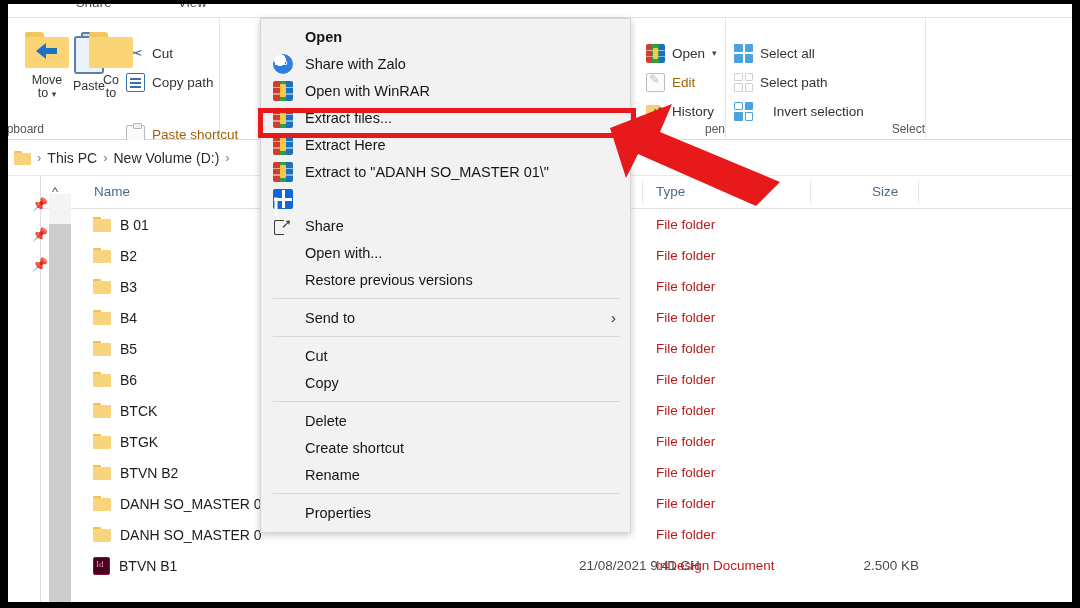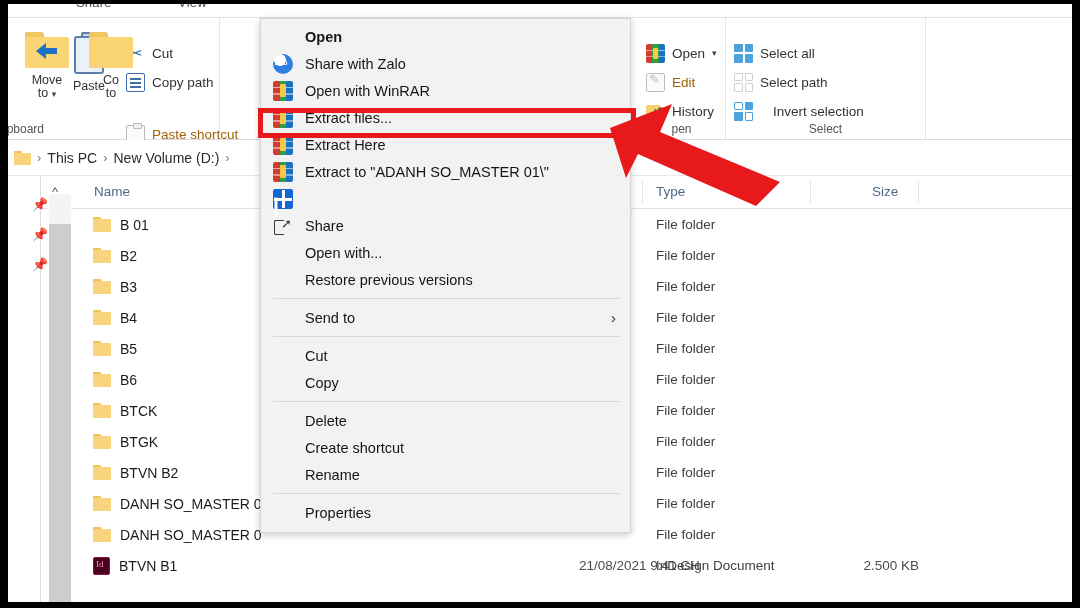--- a/index.html
+++ b/index.html
@@ -45,21 +45,21 @@
     width: 100%; height: 122px;
     background: #ffffff;
     border-bottom: 1px solid #dcdcdc;
   }
   .ribgroup {
     position: absolute; top: 0; height: 122px;
     border-right: 1px solid #e6e6e6;
   }
   .ribgroup .grouplabel {
     position: absolute; bottom: 4px; left: 0; width: 100%;
-    text-align: center; font-size: 12px; color: #555;
+    text-align: right; font-size: 12px; color: #555;
   }
 
   
   .g-clipboard { left: -46px; width: 258px; }
   .g-clipboard .grouplabel { text-align: left; padding-left: 42px; }
 
   .bigbtn {
     position: absolute; width: 62px; text-align: center;
     font-size: 12.5px; color: #333; line-height: 13px;
   }
@@ -241,21 +241,21 @@
     position: absolute; left: 63px; top: 205px; width: 1001px; height: 395px;
     background: #ffffff;
   }
   .row {
     position: relative; height: 31px; display: flex; align-items: center;
     font-size: 14px; color: #1c1c1c;
   }
   .row.selected { background: #cde8ff; }
   .row .cell-name { position: absolute; left: 22px; display: flex; align-items: center; gap: 9px; white-space: nowrap; }
   .row .cell-date { position: absolute; left: 508px; color: #4b4b4b; font-size: 13.5px; white-space: nowrap; }
-  .row .cell-type { position: absolute; left: 585px; color: #404040; font-size: 13.5px; white-space: nowrap; }
+  .row .cell-type { position: absolute; left: 585px; color: #b91c1c; font-size: 13.5px; white-space: nowrap; }
   .row .cell-size { position: absolute; left: 760px; width: 88px; text-align: right; color: #4b4b4b; font-size: 13.5px; white-space: nowrap; }
 
   .fi-folder { width: 18px; height: 15px; position: relative; flex: 0 0 18px; }
   .fi-folder:before { content: ""; position: absolute; left: 0; top: 0; width: 8px; height: 3px; background: #eec354; border-radius: 1px 1px 0 0; }
   .fi-folder:after  { content: ""; position: absolute; left: 0; top: 2px; width: 18px; height: 13px; background: #f9d47f; border-radius: 1px; }
 
   .fi-rar { width: 18px; height: 17px; flex: 0 0 18px; border-radius: 2px; position: relative; overflow: hidden;
             background: linear-gradient(90deg,#d23b2e 0 33%, #2f9e44 33% 66%, #1971c2 66% 100%); }
   .fi-rar:before { content: ""; position: absolute; inset: 0;
       background: linear-gradient(180deg, rgba(255,255,255,0) 0 28%, rgba(255,255,255,.55) 28% 37%, rgba(255,255,255,0) 37% 60%, rgba(255,255,255,.45) 60% 69%, rgba(255,255,255,0) 69%); }

